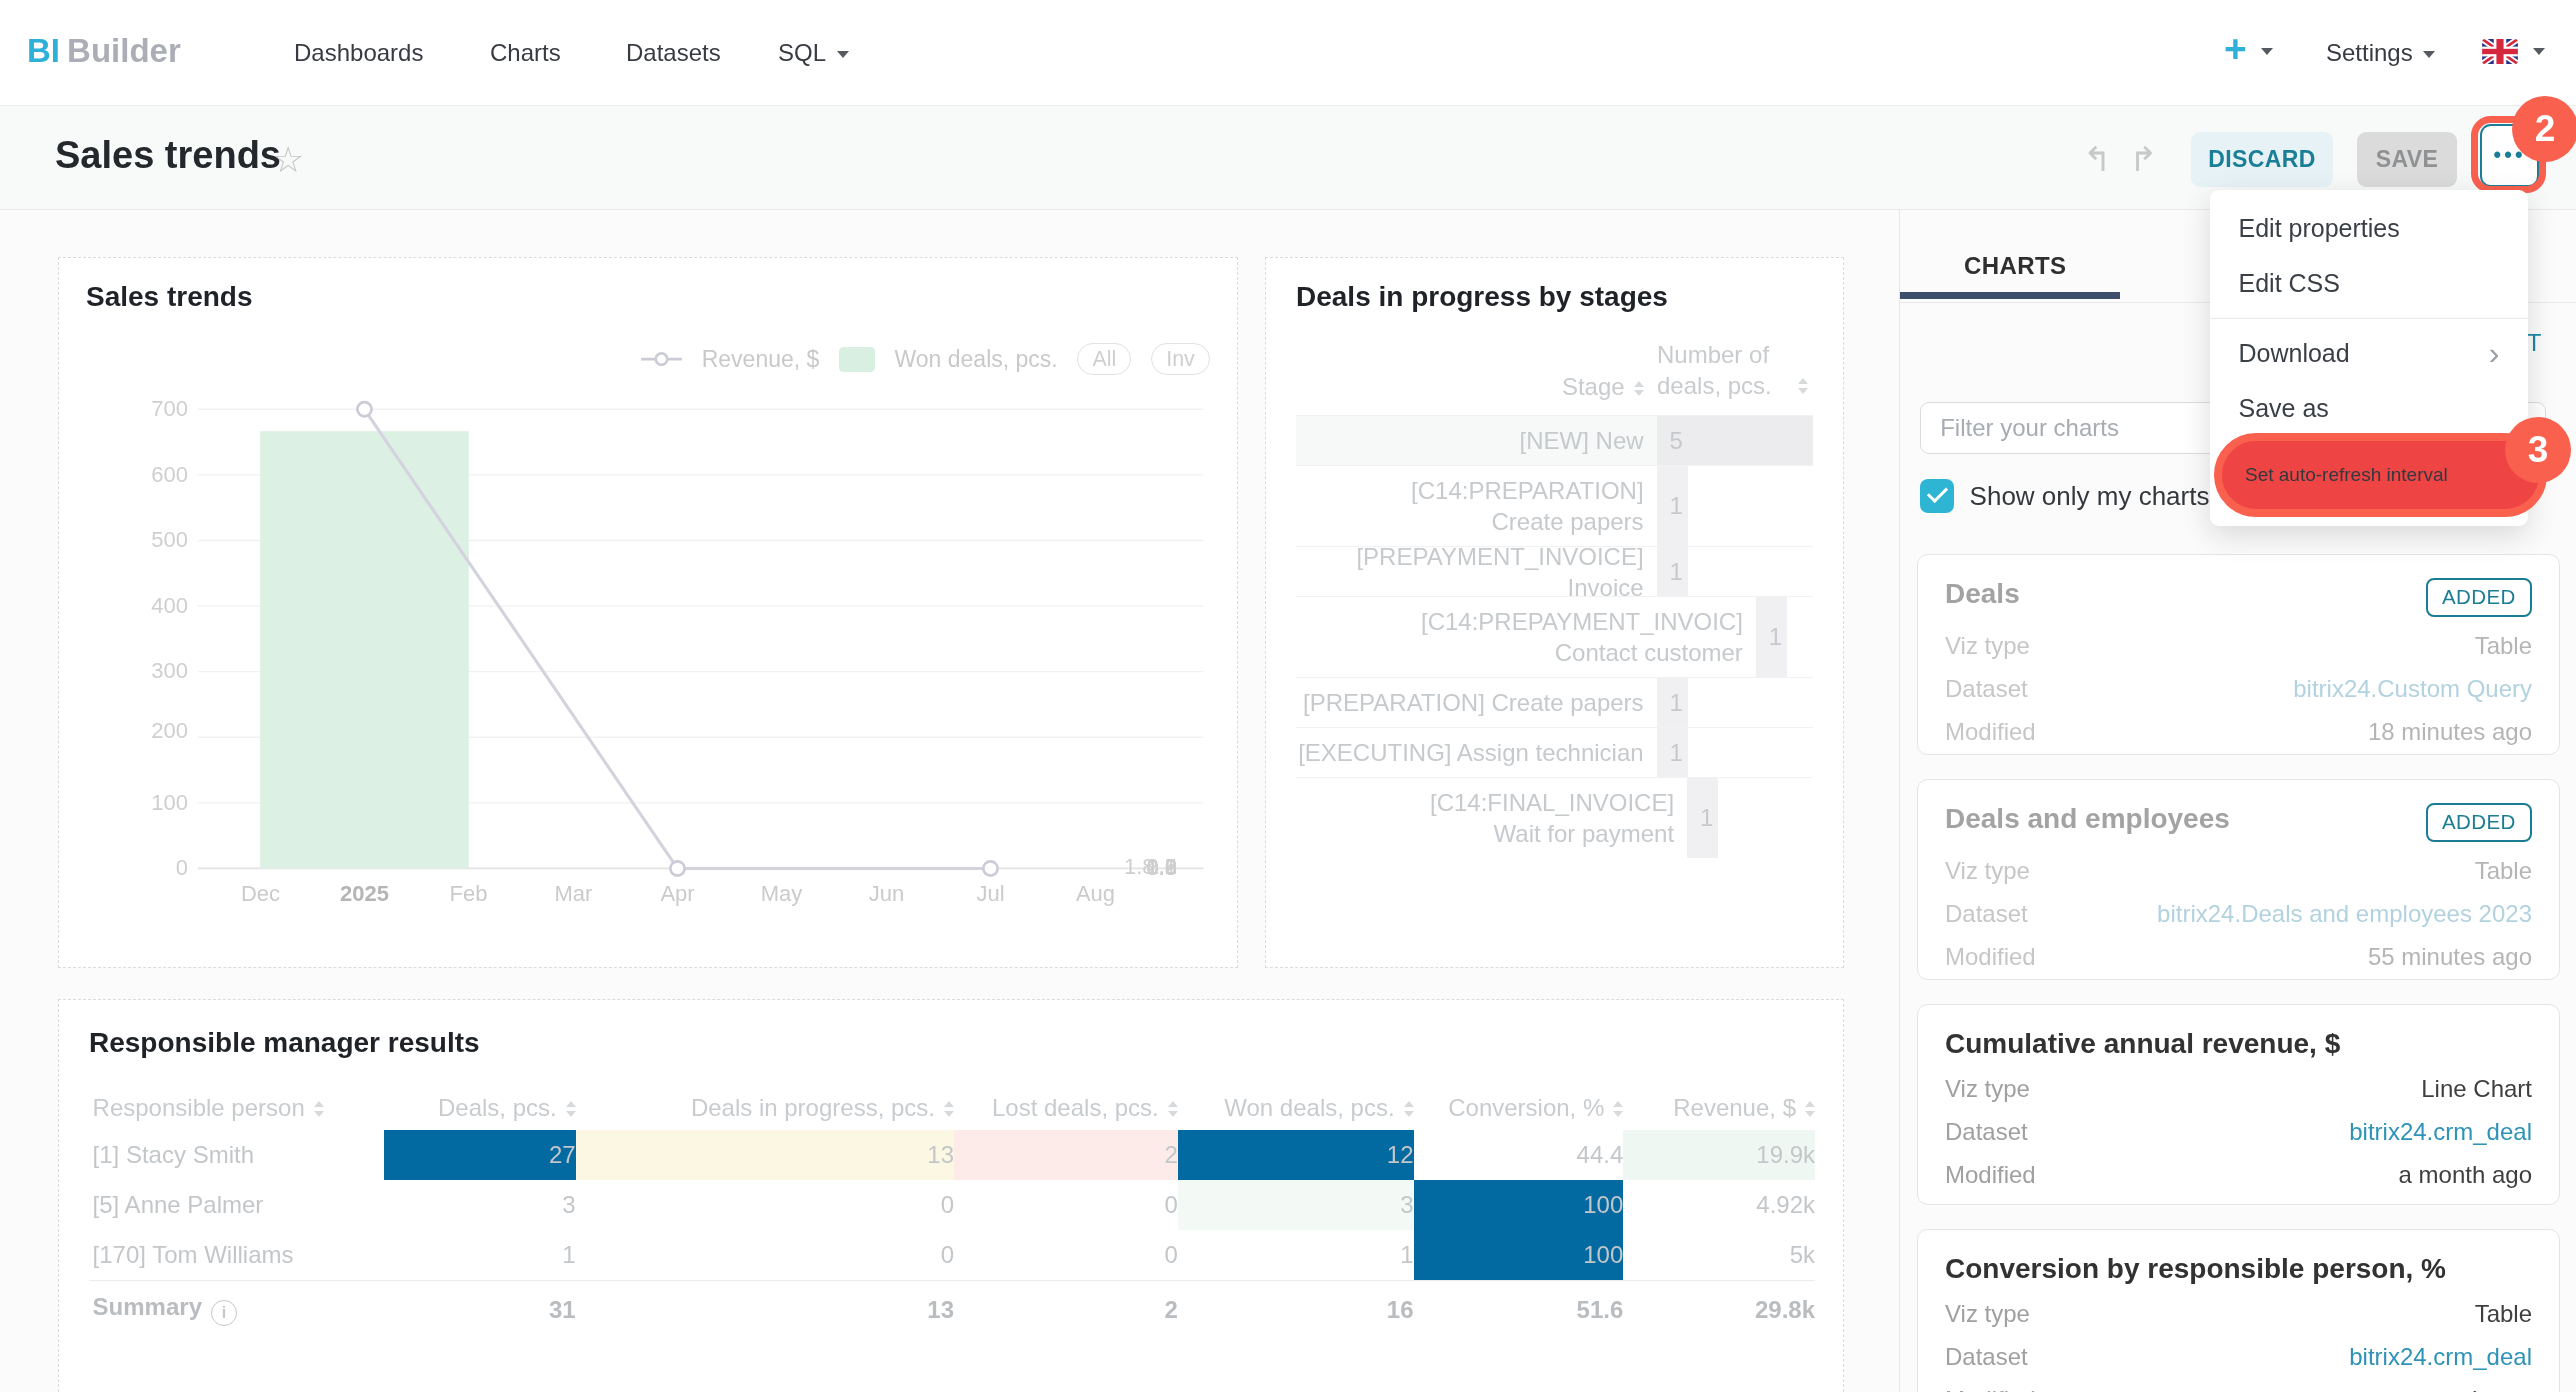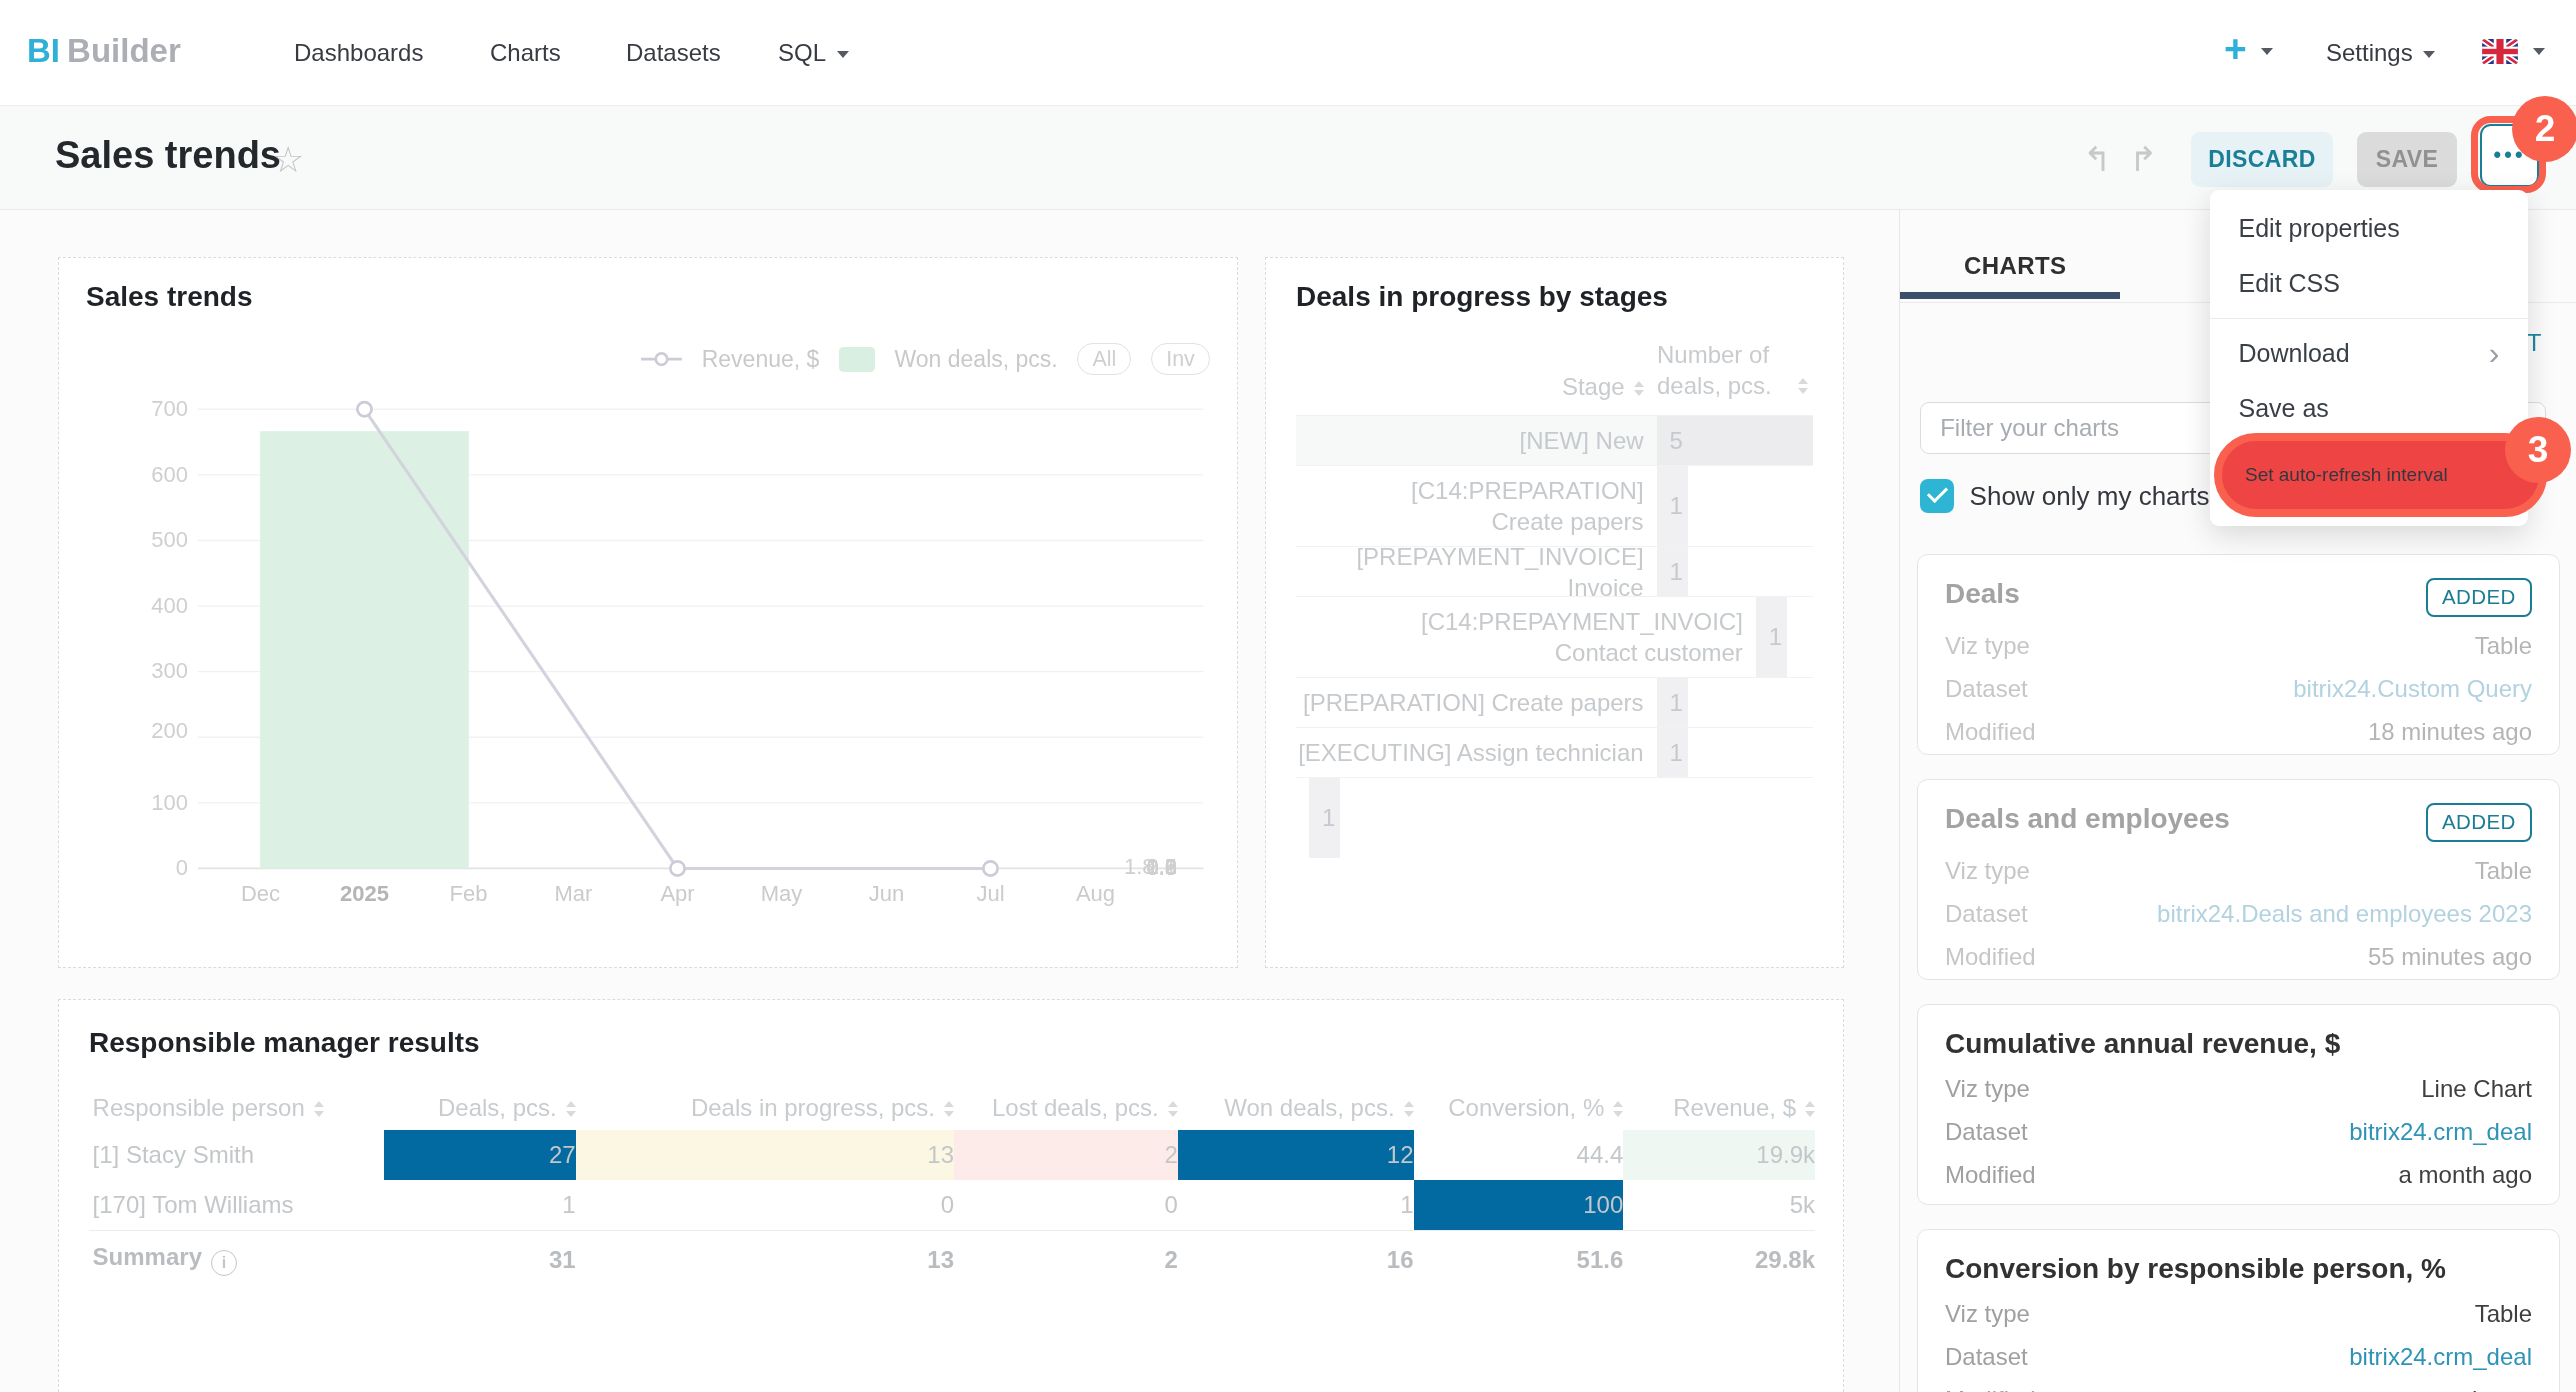--- a/index.html
+++ b/index.html
@@ -347,20 +347,21 @@
           </span>
       </div>
       <div class="srow h1">
         <span class="stage-cell">[EXECUTING] Assign technician</span>
         <span class="num-cell">
             <span class="num-bar" style="width: 31px;"></span>
             <span class="num-val">1</span>
           </span>
       </div>
       <div class="srow h2">
+        <span class="stage-cell" style="padding-left:134px;">[C14:FINAL_INVOICE] Wait for payment</span>
         <span class="num-cell">
             <span class="num-bar" style="width: 31px;"></span>
             <span class="num-val">1</span>
           </span>
       </div>
     </div>
   </section>
 
   <section class="panel" id="panel-managers">
     <div class="panel-title" style="left:30px;top:27px;">Responsible manager results</div>
@@ -406,20 +407,29 @@
               </span></th>
       </tr>
       <tr>
         <td>[1] Stacy Smith</td>
         <td class="bg-g">27</td>
         <td class="bg-y">13</td>
         <td class="bg-r">2</td>
         <td class="bg-g">12</td>
         <td>44.4</td>
         <td class="bg-g3">19.9k</td>
+      </tr>
+      <tr>
+        <td>[5] Anne Palmer</td>
+        <td>3</td>
+        <td>0</td>
+        <td>0</td>
+        <td class="bg-g2">3</td>
+        <td class="bg-g">100</td>
+        <td>4.92k</td>
       </tr>
       <tr>
         <td>[170] Tom Williams</td>
         <td>1</td>
         <td>0</td>
         <td>0</td>
         <td>1</td>
         <td class="bg-g">100</td>
         <td>5k</td>
       </tr>

